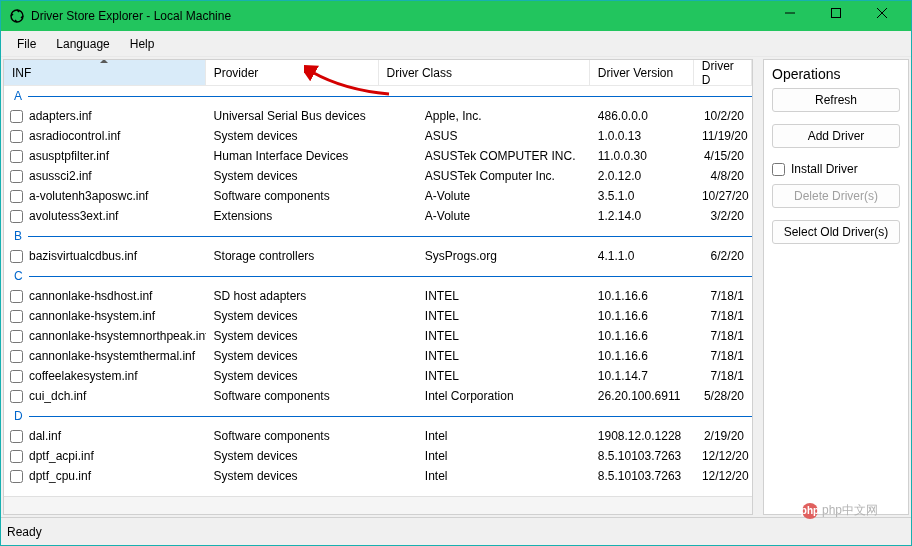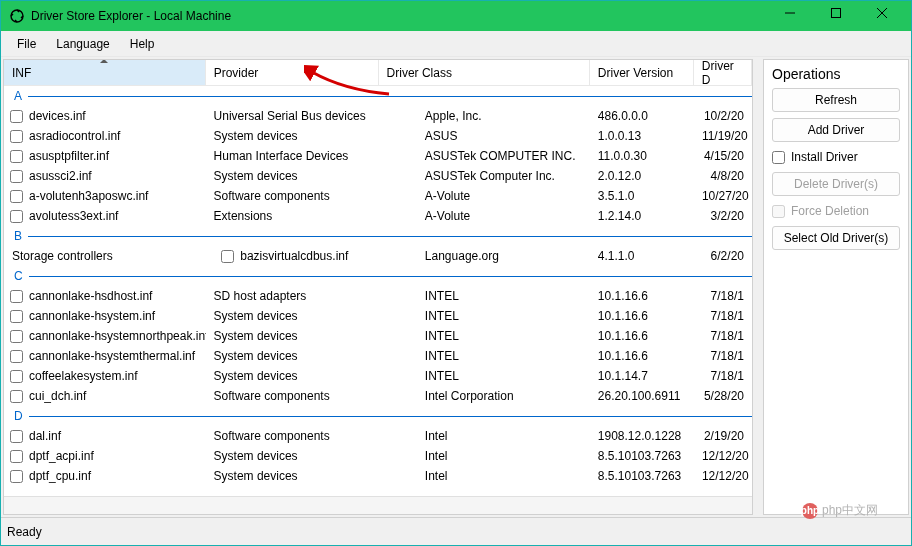--- a/index.html
+++ b/index.html
@@ -8,21 +8,21 @@
 .titlebar svg { width: 16px; height: 16px; margin-right: 6px; }
 .title-text { flex: 1; }
 .win-controls { display: flex; height: 100%; }
 .win-btn { width: 46px; display: flex; align-items: center; justify-content: center; color: #000; }
 .menubar { height: 26px; background: #f0f0f0; display: flex; align-items: center; padding: 0 6px; font-size: 12px; border-bottom: 1px solid #e8e8e8; }
 .menubar > div { padding: 4px 10px; }
 .content { flex: 1; display: flex; background: #f0f0f0; padding: 2px; gap: 10px; overflow: hidden; }
 .left-panel { flex: 1; background: #fff; border: 1px solid #d0d0d0; display: flex; flex-direction: column; overflow: hidden; }
 .right-panel { width: 146px; background: #fff; border: 1px solid #d0d0d0; padding: 6px 8px; }
 .right-panel .box-label { font-size: 14px; color: #000; margin-bottom: 6px; }
-.btn { display: block; width: 128px; height: 24px; font-size: 12px; background: #fdfdfd; border: 1px solid #d0d0d0; border-radius: 3px; margin-bottom: 6px; text-align: center; line-height: 22px; cursor: pointer; }
+.btn { display: block; width: 128px; height: 24px; font-size: 12px; background: #fdfdfd; border: 1px solid #d0d0d0; border-radius: 3px; margin-bottom: 12px; text-align: center; line-height: 22px; cursor: pointer; }
 .btn.disabled { color: #a0a0a0; cursor: default; }
 .chk-row { display: flex; align-items: center; gap: 6px; font-size: 12px; margin-bottom: 6px; padding: 2px 0; }
 .chk-row.disabled { color: #a0a0a0; }
 .chk-row input { width: 13px; height: 13px; }
 .table-wrap { flex: 1; overflow: hidden; position: relative; display: flex; flex-direction: column; }
 .thead { display: flex; background: #fff; height: 26px; border-bottom: 1px solid #e8e8e8; font-size: 12px; }
 .th { display: flex; align-items: center; padding: 0 8px; border-right: 1px solid #e8e8e8; position: relative; }
 .th.selected { background: #d9ebf9; }
 .th .sort-ind { position: absolute; top: -1px; left: 50%; transform: translateX(-50%); width: 0; height: 0; border-left: 4px solid transparent; border-right: 4px solid transparent; border-bottom: 4px solid #5a5a5a; }
 .tbody { flex: 1; overflow-y: scroll; overflow-x: hidden; font-size: 12px; }
@@ -111,21 +111,21 @@
         </svg>
       </div>
       <div class="tbody" id="tbody">
           <div class="group-row">
             <span>A</span>
             <span class="group-line"></span>
           </div>
           <div class="row">
             <div class="cell c0">
               <input type="checkbox" style="">
-              <span>devices.inf</span>
+              <span>adapters.inf</span>
             </div>
             <div class="cell c1">Universal Serial Bus devices</div>
             <div class="cell c2">Apple, Inc.</div>
             <div class="cell c3">486.0.0.0</div>
             <div class="cell c4">10/2/20</div>
           </div>
           <div class="row">
             <div class="cell c0">
               <input type="checkbox" style="">
               <span>asradiocontrol.inf</span>
@@ -173,26 +173,26 @@
             <div class="cell c1">Extensions</div>
             <div class="cell c2">A-Volute</div>
             <div class="cell c3">1.2.14.0</div>
             <div class="cell c4">3/2/20</div>
           </div>
           <div class="group-row">
             <span>B</span>
             <span class="group-line"></span>
           </div>
           <div class="row">
+            <div class="cell c0">
+              <input type="checkbox" style="">
+              <span>bazisvirtualcdbus.inf</span>
+            </div>
             <div class="cell c1">Storage controllers</div>
-            <div class="cell c0">
-              <input type="checkbox" style="">
-              <span>bazisvirtualcdbus.inf</span>
-            </div>
-            <div class="cell c2">Language.org</div>
+            <div class="cell c2">SysProgs.org</div>
             <div class="cell c3">4.1.1.0</div>
             <div class="cell c4">6/2/20</div>
           </div>
           <div class="group-row">
             <span>C</span>
             <span class="group-line"></span>
           </div>
           <div class="row">
             <div class="cell c0">
               <input type="checkbox" style="">
@@ -294,24 +294,20 @@
 
   <div class="right-panel">
     <div class="box-label">Operations</div>
     <div class="btn">Refresh</div>
     <div class="btn">Add Driver</div>
     <label class="chk-row">
       <input type="checkbox" style="">
       <span>Install Driver</span>
     </label>
     <div class="btn disabled">Delete Driver(s)</div>
-    <label class="chk-row disabled">
-      <input type="checkbox" disabled="" style="">
-      <span>Force Deletion</span>
-    </label>
     <div class="btn">Select Old Driver(s)</div>
   </div>
 </div>
 
 <div class="statusbar">
   <span>Ready</span>
 </div>
 
 <div class="watermark">
   <span class="dot">php</span>

